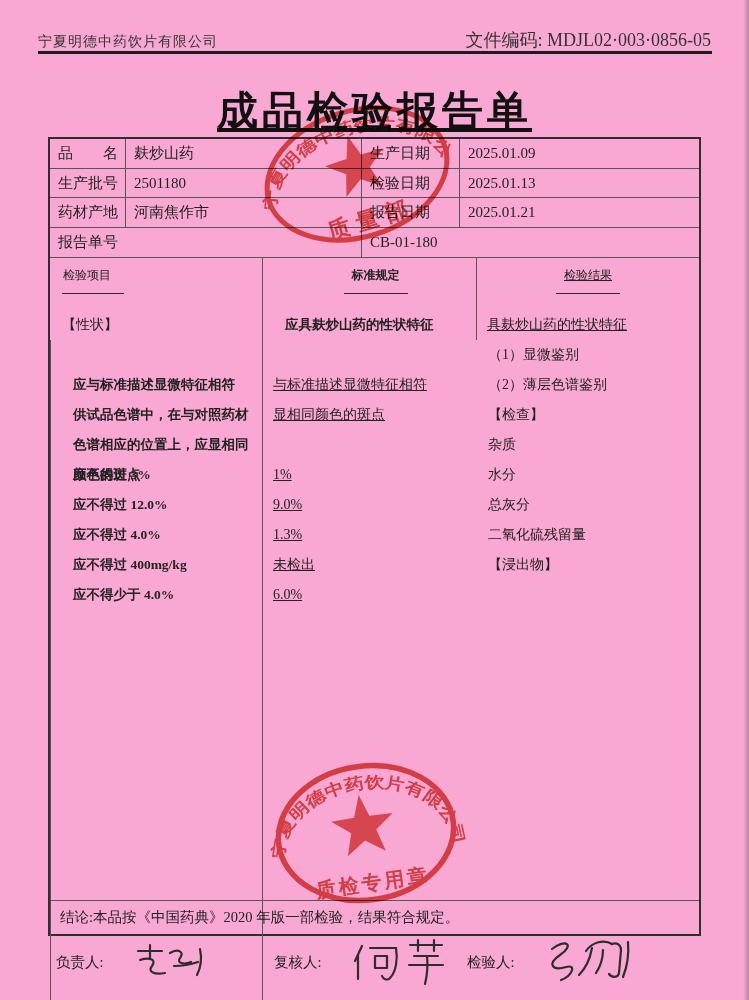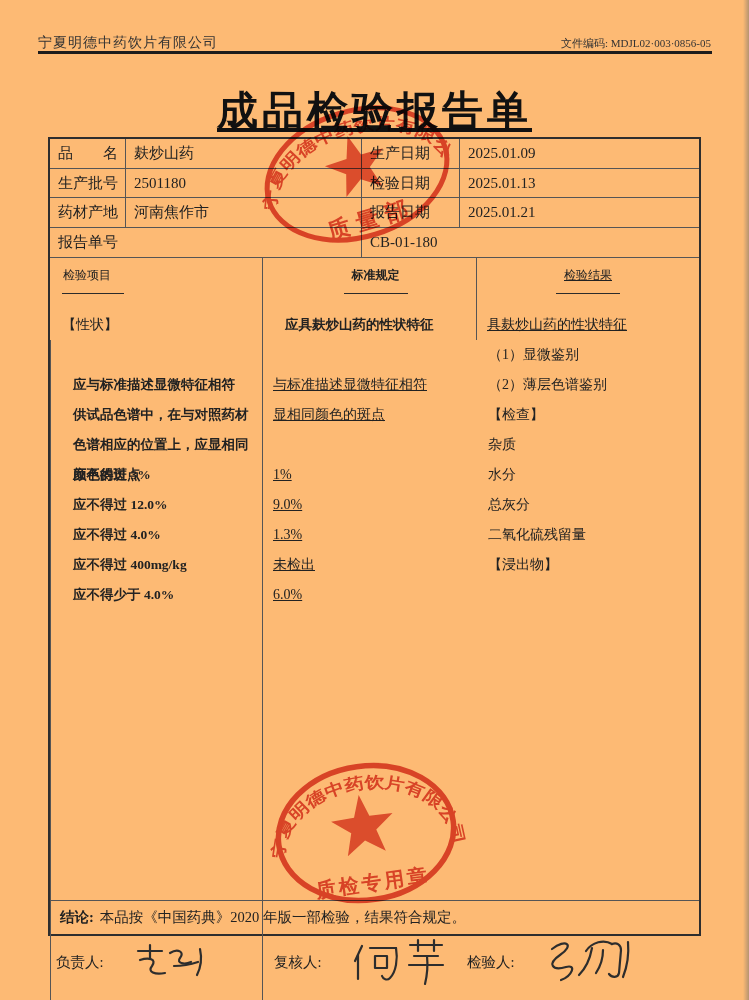--- a/index.html
+++ b/index.html
@@ -1,28 +1,28 @@
 <!DOCTYPE html>
 <html><head>
 <meta charset="utf-8">
 <style>
   html,body{margin:0;padding:0;background:#ffffff;}
   body{width:749px;height:1000px;position:relative;overflow:hidden;
        font-family:"Liberation Serif","DejaVu Serif",serif;color:#222;}
-  .page{position:absolute;inset:0;background:#fdba74;}
+  .page{position:absolute;inset:0;background:#f9a8d4;}
 
   
   .scan-edge{position:absolute;top:0;right:0;bottom:0;width:6px;
     background:linear-gradient(to right,rgba(110,110,110,0),rgba(110,110,110,.5));}
 
   
   .hdr{position:absolute;left:38px;right:38px;top:28px;display:flex;
        justify-content:space-between;align-items:baseline;}
   .hdr .co{font-size:14px;letter-spacing:1px;color:#333;}
-  .hdr .code{font-size:11px;color:#333;margin-top:8px;}
+  .hdr .code{font-size:18px;color:#333;}
   .hdr-rule{position:absolute;left:38px;right:37px;top:51px;height:3px;background:#1c1c1c;}
 
   .title{position:absolute;left:0;right:0;top:84px;text-align:center;
          font-size:41px;font-weight:bold;letter-spacing:4px;color:#111;text-decoration:underline;}
 
   
   .doc-table{position:absolute;left:48px;top:137px;width:653px;height:799px;
              border:2px solid #2e2e2e;box-sizing:border-box;background:transparent;}
   .info-grid{display:grid;grid-template-columns:76px 236px 98px 1fr;
              grid-auto-rows:29.7px;}
@@ -41,21 +41,21 @@
   .ihead{height:38px;display:flex;align-items:center;}
   .ihead.c2,.ihead.c3{justify-content:center;}
   .ihead span{border-bottom:1.5px solid #2b2b2b;padding:0 13px 3px 1px;font-size:12px;}
   .ihead.c2 span,.ihead.c3 span{padding:0 8px 3px 8px;}
   .ispacer{height:14px;}
   .irow{min-height:30px;}
   .ifill{height:230px;}
 
   .conclusion{height:34px;border-top:1px solid #555;display:flex;align-items:center;
               padding-left:10px;font-size:14.5px;box-sizing:border-box;}
-  .conclusion .clab{font-weight:bold;margin-right:6px;}
+  .conclusion .clab{font-weight:normal;}
 
   
   .signs{position:absolute;left:48px;top:941px;width:653px;height:55px;font-size:14.5px;}
   .slabel{position:absolute;top:12px;color:#222;}
   .sig{position:absolute;}
   .sig path{fill:none;stroke:#2d2d2d;stroke-width:2.2;stroke-linecap:round;stroke-linejoin:round;}
 
   
   .stamp{position:absolute;mix-blend-mode:multiply;opacity:.88;}
   .stamp text{font-family:"Liberation Serif","DejaVu Serif",serif;}

